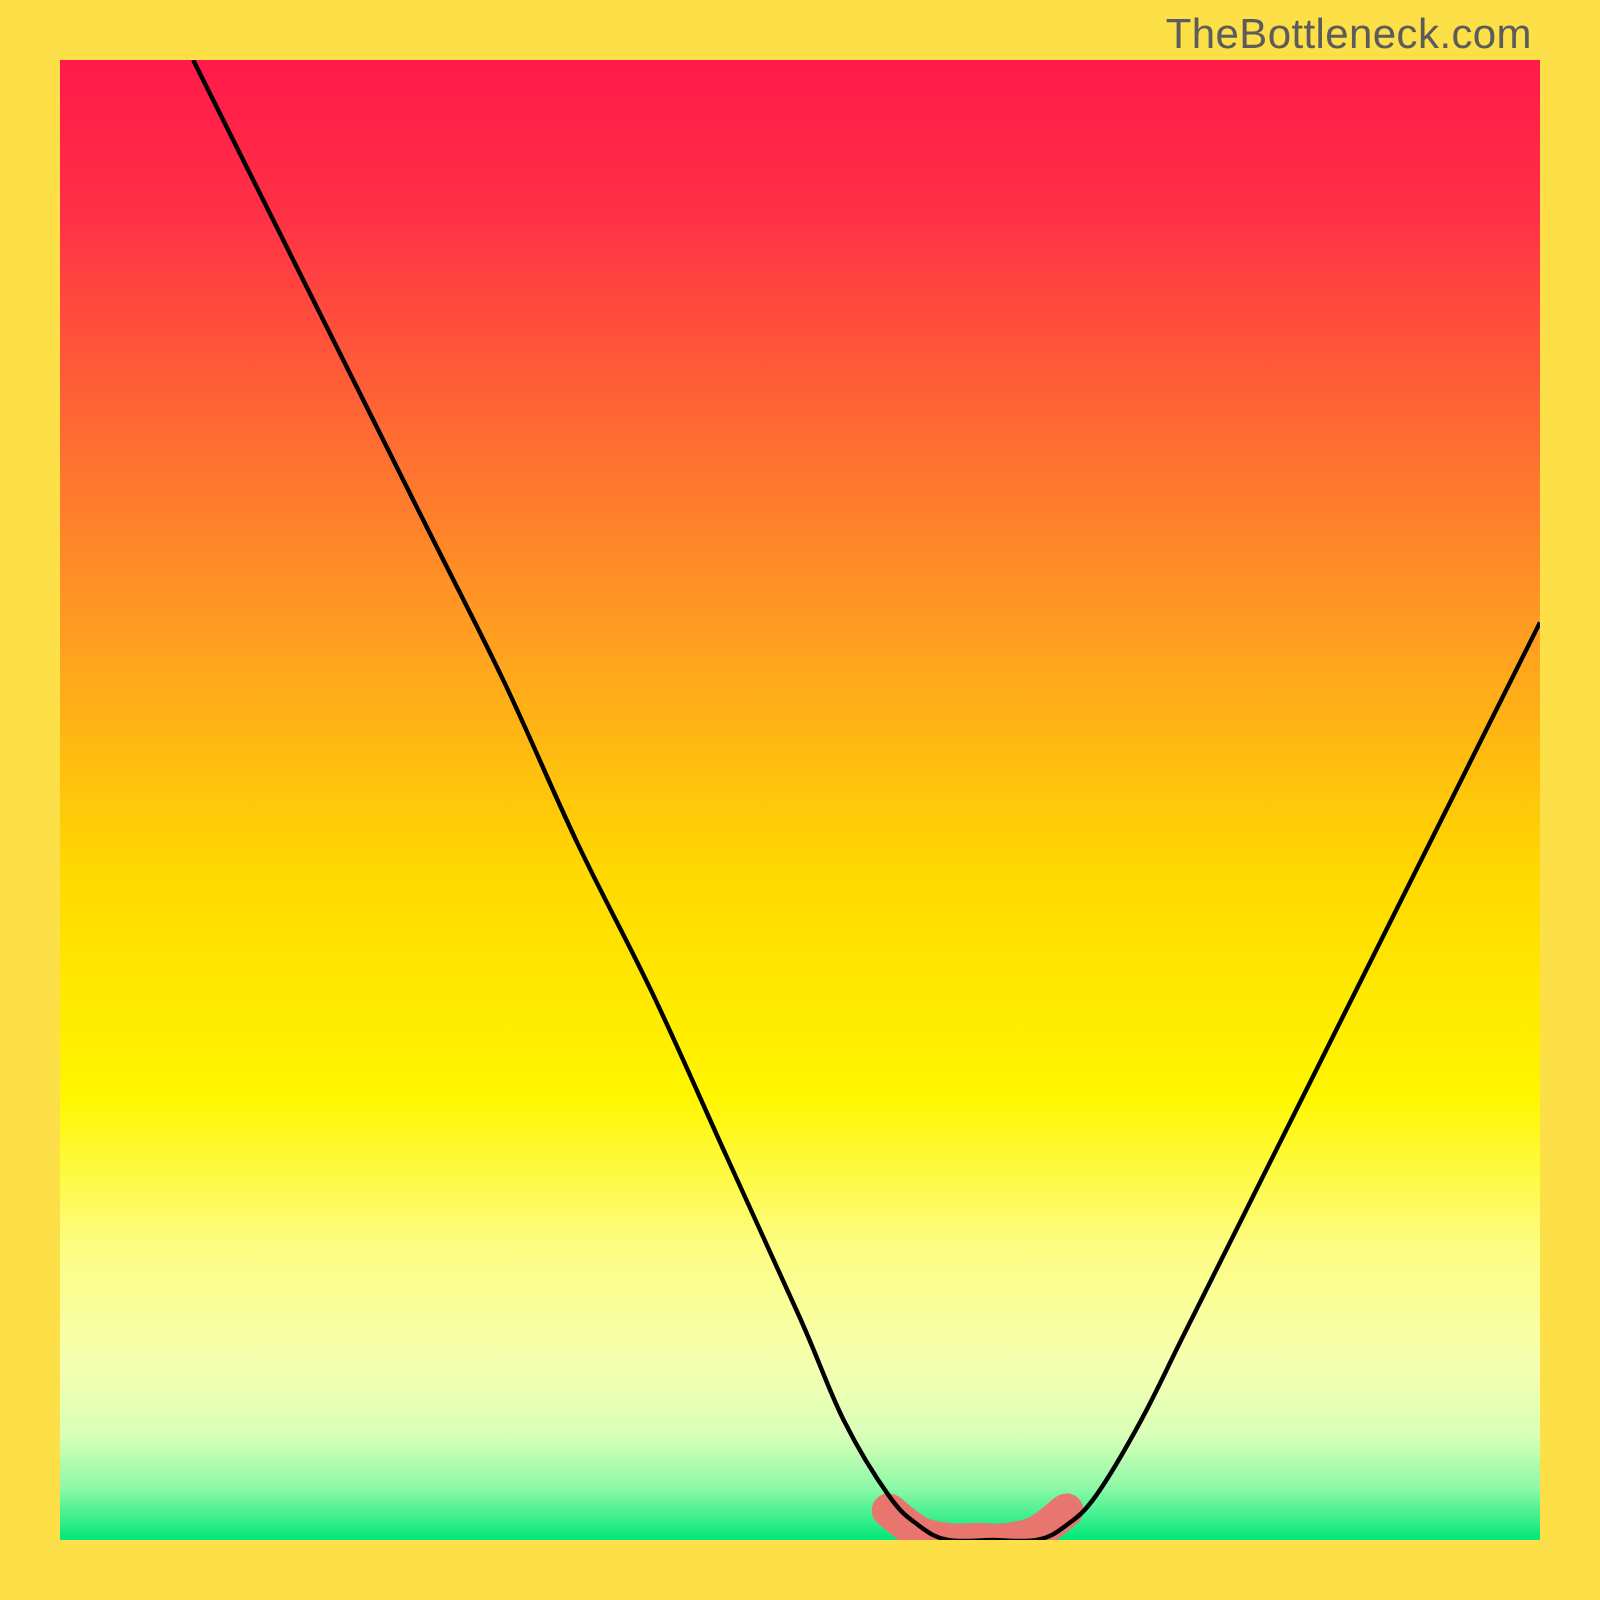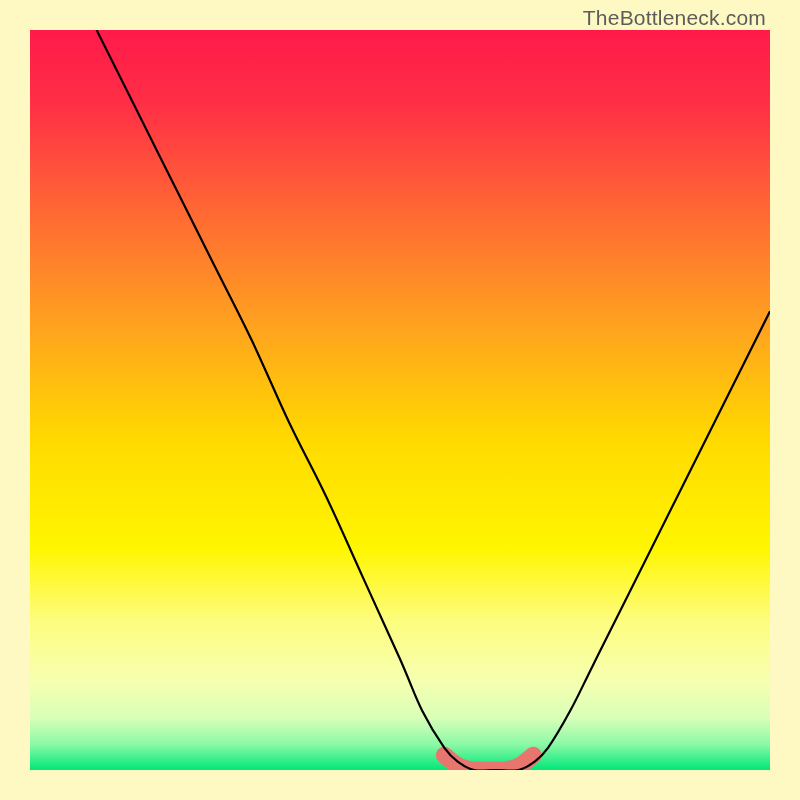--- a/index.html
+++ b/index.html
@@ -8,21 +8,21 @@
     width: 800px;
     height: 800px;
     overflow: hidden;
     background: #000;
     font-family: Arial, Helvetica, sans-serif;
   }
   .frame {
     position: relative;
     width: 800px;
     height: 800px;
-    background: #fef9c3;
+    background: #fde047;
   }
   .plot-area {
     position: absolute;
     left: 30px;
     top: 30px;
     width: 740px;
     height: 740px;
     overflow: hidden;
   }
   .gradient-bg {

